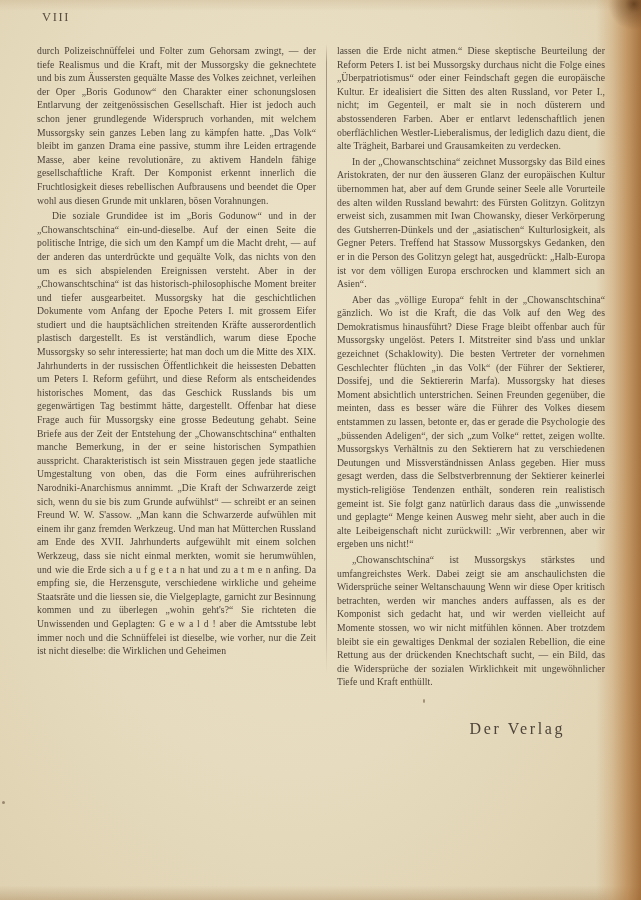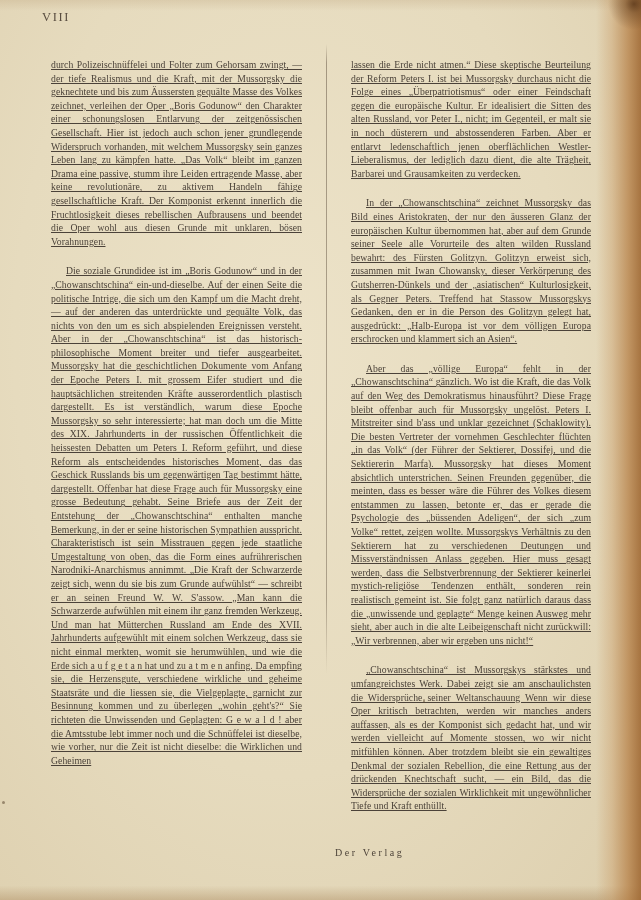--- a/index.html
+++ b/index.html
@@ -36,27 +36,27 @@
   }
   .col-left{width:283px;}
   .col-right{width:272px;}
   .divider{width:17px;flex:none;position:relative;align-self:stretch;}
   .divider::before{
     content:"";position:absolute;left:8px;top:2px;width:1px;height:630px;
     background:linear-gradient(to bottom,
       rgba(107,92,74,0) 0%, rgba(107,92,74,0.55) 3%,
       rgba(107,92,74,0.48) 88%, rgba(107,92,74,0) 100%);
   }
-  p{margin:16px;text-indent:15px;text-decoration:underline;}
+  p{margin:2px;text-indent:15px;}
   p.continuation{text-indent:0;}
   .signature{
     margin-top:33px;
-    text-align:left;
+    text-align:right;
     padding-right:42px;
-    font-size:10px;
+    font-size:16px;
     letter-spacing:2.6px;
     color:#4e443a;
   }
   .speck{position:absolute;border-radius:50%;background:rgba(92,72,50,0.55);}
   .speck-a{left:423px;top:699px;width:2px;height:4px;}
   .speck-b{left:2px;top:801px;width:3px;height:3px;}
 </style>
 </head>
 <body>
 

